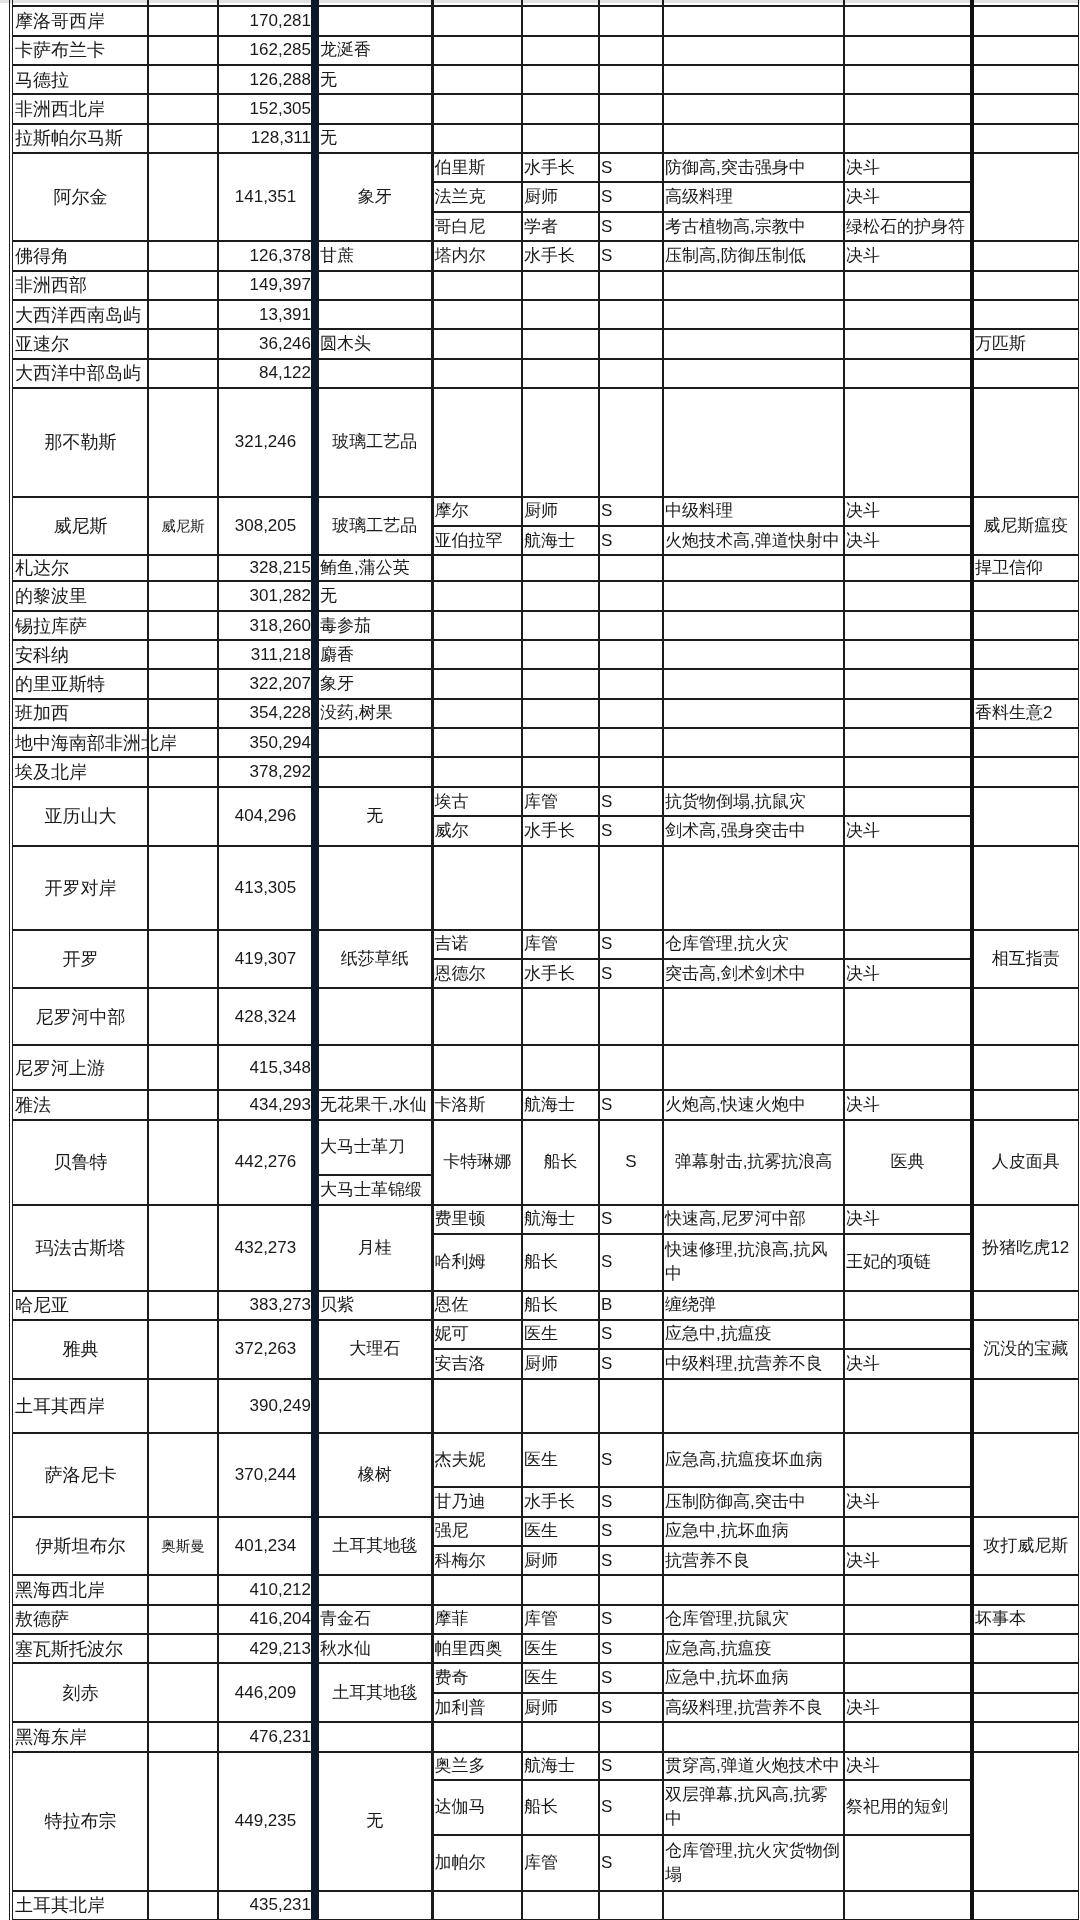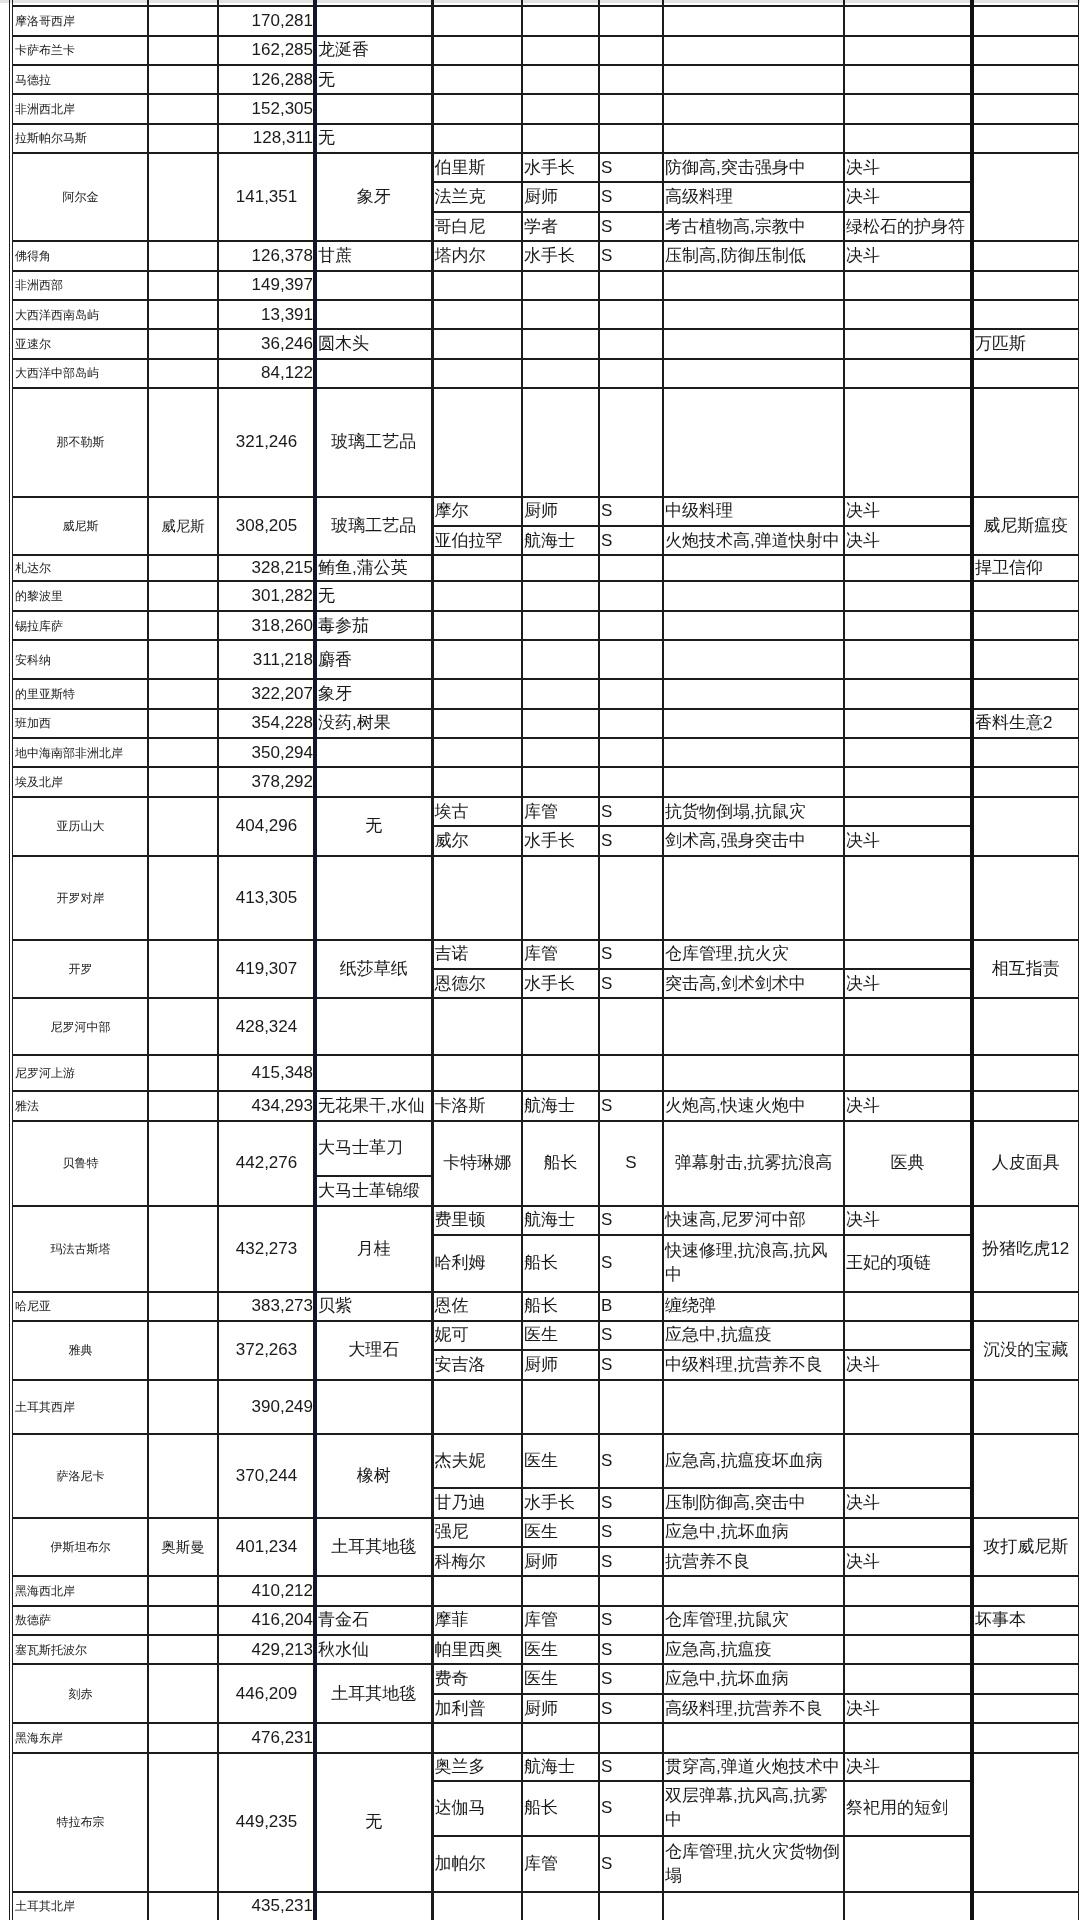--- a/index.html
+++ b/index.html
@@ -23,23 +23,23 @@
     line-height: 24px;
     font-size: 17px;
     white-space: nowrap;
     vertical-align: middle;
     text-align: left;
     overflow: visible;
   }
   .sheet tr.partial td {
     border-top: none; height: 5px; padding: 0; line-height: 0; font-size: 0;
   }
-  .sheet td.c1 { border-left: 4px double #1c1c1c; font-size: 12px; padding-left: 2px; }
+  .sheet td.c1 { border-left: 4px double #1c1c1c; font-size: 18px; padding-left: 2px; }
   .sheet td.c2 { font-size: 14.5px; }
-  .sheet td.c3 { border-right: 4px solid #0f172a; padding-right: 0; }
+  .sheet td.c3 { border-right: 8px solid #0f172a; padding-right: 0; }
   .sheet td.c4 { border-right: 3px solid #1c1c1c; }
   .sheet td.c8 { white-space: normal; word-break: break-all; }
   .sheet td.c9 { border-right: 4px solid #111111; }
   .sheet td.c10 { border-right: 3px double #1c1c1c; }
   .sheet td.ctr { text-align: center; }
   .sheet td.rgt { text-align: right; }
 </style>
 </head>
 <body>
 
@@ -277,21 +277,21 @@
         <td class="c2 ctr"></td>
         <td class="c3 rgt">318,260</td>
         <td class="c4">毒参茄</td>
         <td class="c5"></td>
         <td class="c6"></td>
         <td class="c7"></td>
         <td class="c8"></td>
         <td class="c9"></td>
         <td class="c10"></td>
       </tr>
-      <tr style="height: 39px;">
+      <tr style="height: 29px;">
         <td class="c1">安科纳</td>
         <td class="c2 ctr"></td>
         <td class="c3 rgt">311,218</td>
         <td class="c4">麝香</td>
         <td class="c5"></td>
         <td class="c6"></td>
         <td class="c7"></td>
         <td class="c8"></td>
         <td class="c9"></td>
         <td class="c10"></td>
@@ -399,21 +399,21 @@
         <td class="c2 ctr"></td>
         <td class="c3 ctr">428,324</td>
         <td class="c4 ctr"></td>
         <td class="c5"></td>
         <td class="c6"></td>
         <td class="c7"></td>
         <td class="c8"></td>
         <td class="c9"></td>
         <td class="c10"></td>
       </tr>
-      <tr style="height: 36px;">
+      <tr style="height: 45px;">
         <td class="c1">尼罗河上游</td>
         <td class="c2 ctr"></td>
         <td class="c3 rgt">415,348</td>
         <td class="c4"></td>
         <td class="c5"></td>
         <td class="c6"></td>
         <td class="c7"></td>
         <td class="c8"></td>
         <td class="c9"></td>
         <td class="c10"></td>

